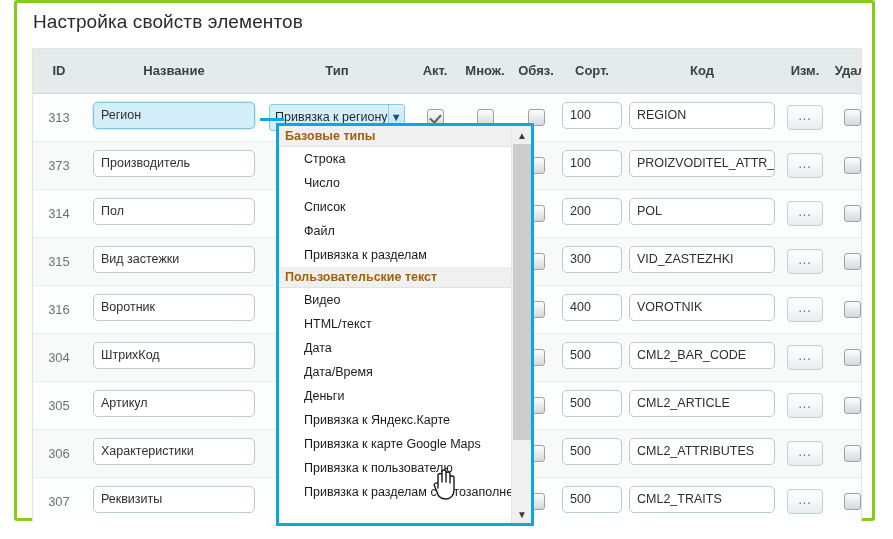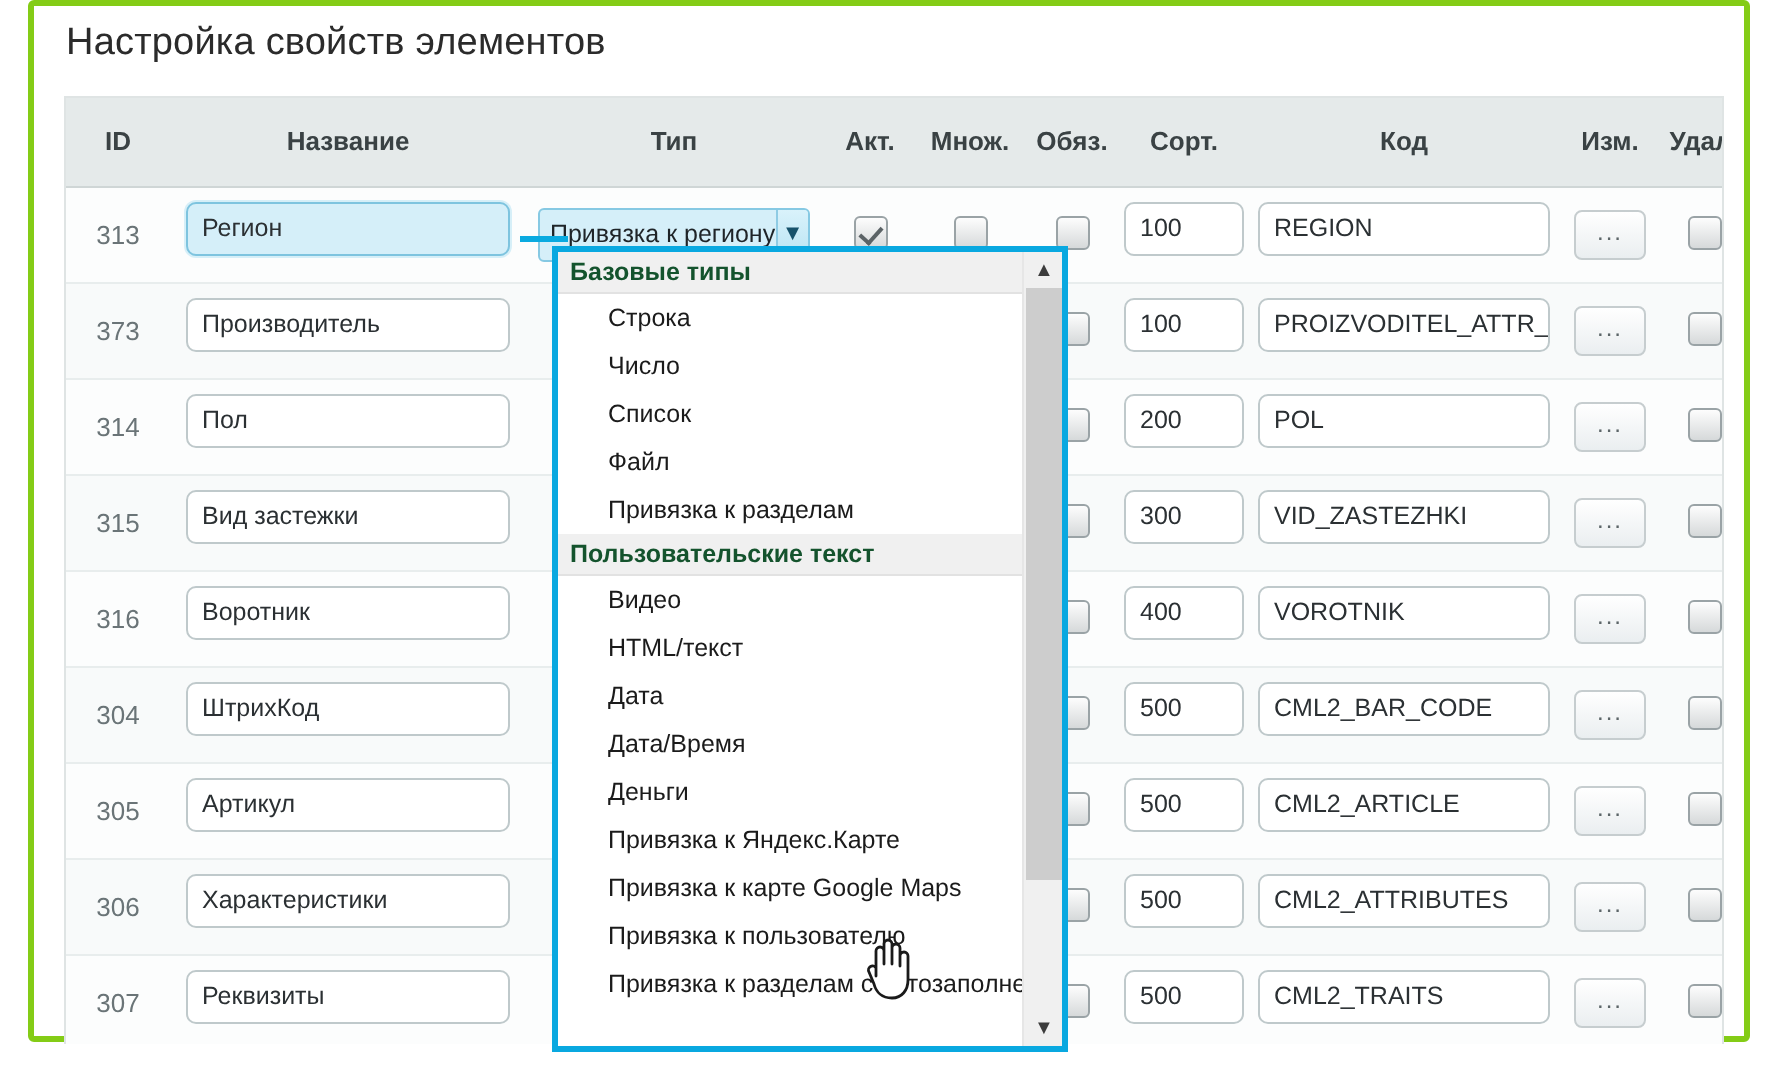--- a/index.html
+++ b/index.html
@@ -205,21 +205,21 @@
     left: 0; top: 0;
     width: 232px;
     height: 100%;
   }
   .dd-group {
     height: 21px;
     line-height: 21px;
     padding-left: 6px;
     font-size: 12.5px;
     font-weight: bold;
-    color: #14532d;
+    color: #a16207;
     background: #f0f0f0;
     border-bottom: 1px solid #e2e2e2;
     white-space: nowrap;
   }
   .dd-item {
     height: 24px;
     line-height: 24px;
     padding-left: 25px;
     font-size: 12.5px;
     color: #1b1b1b;

